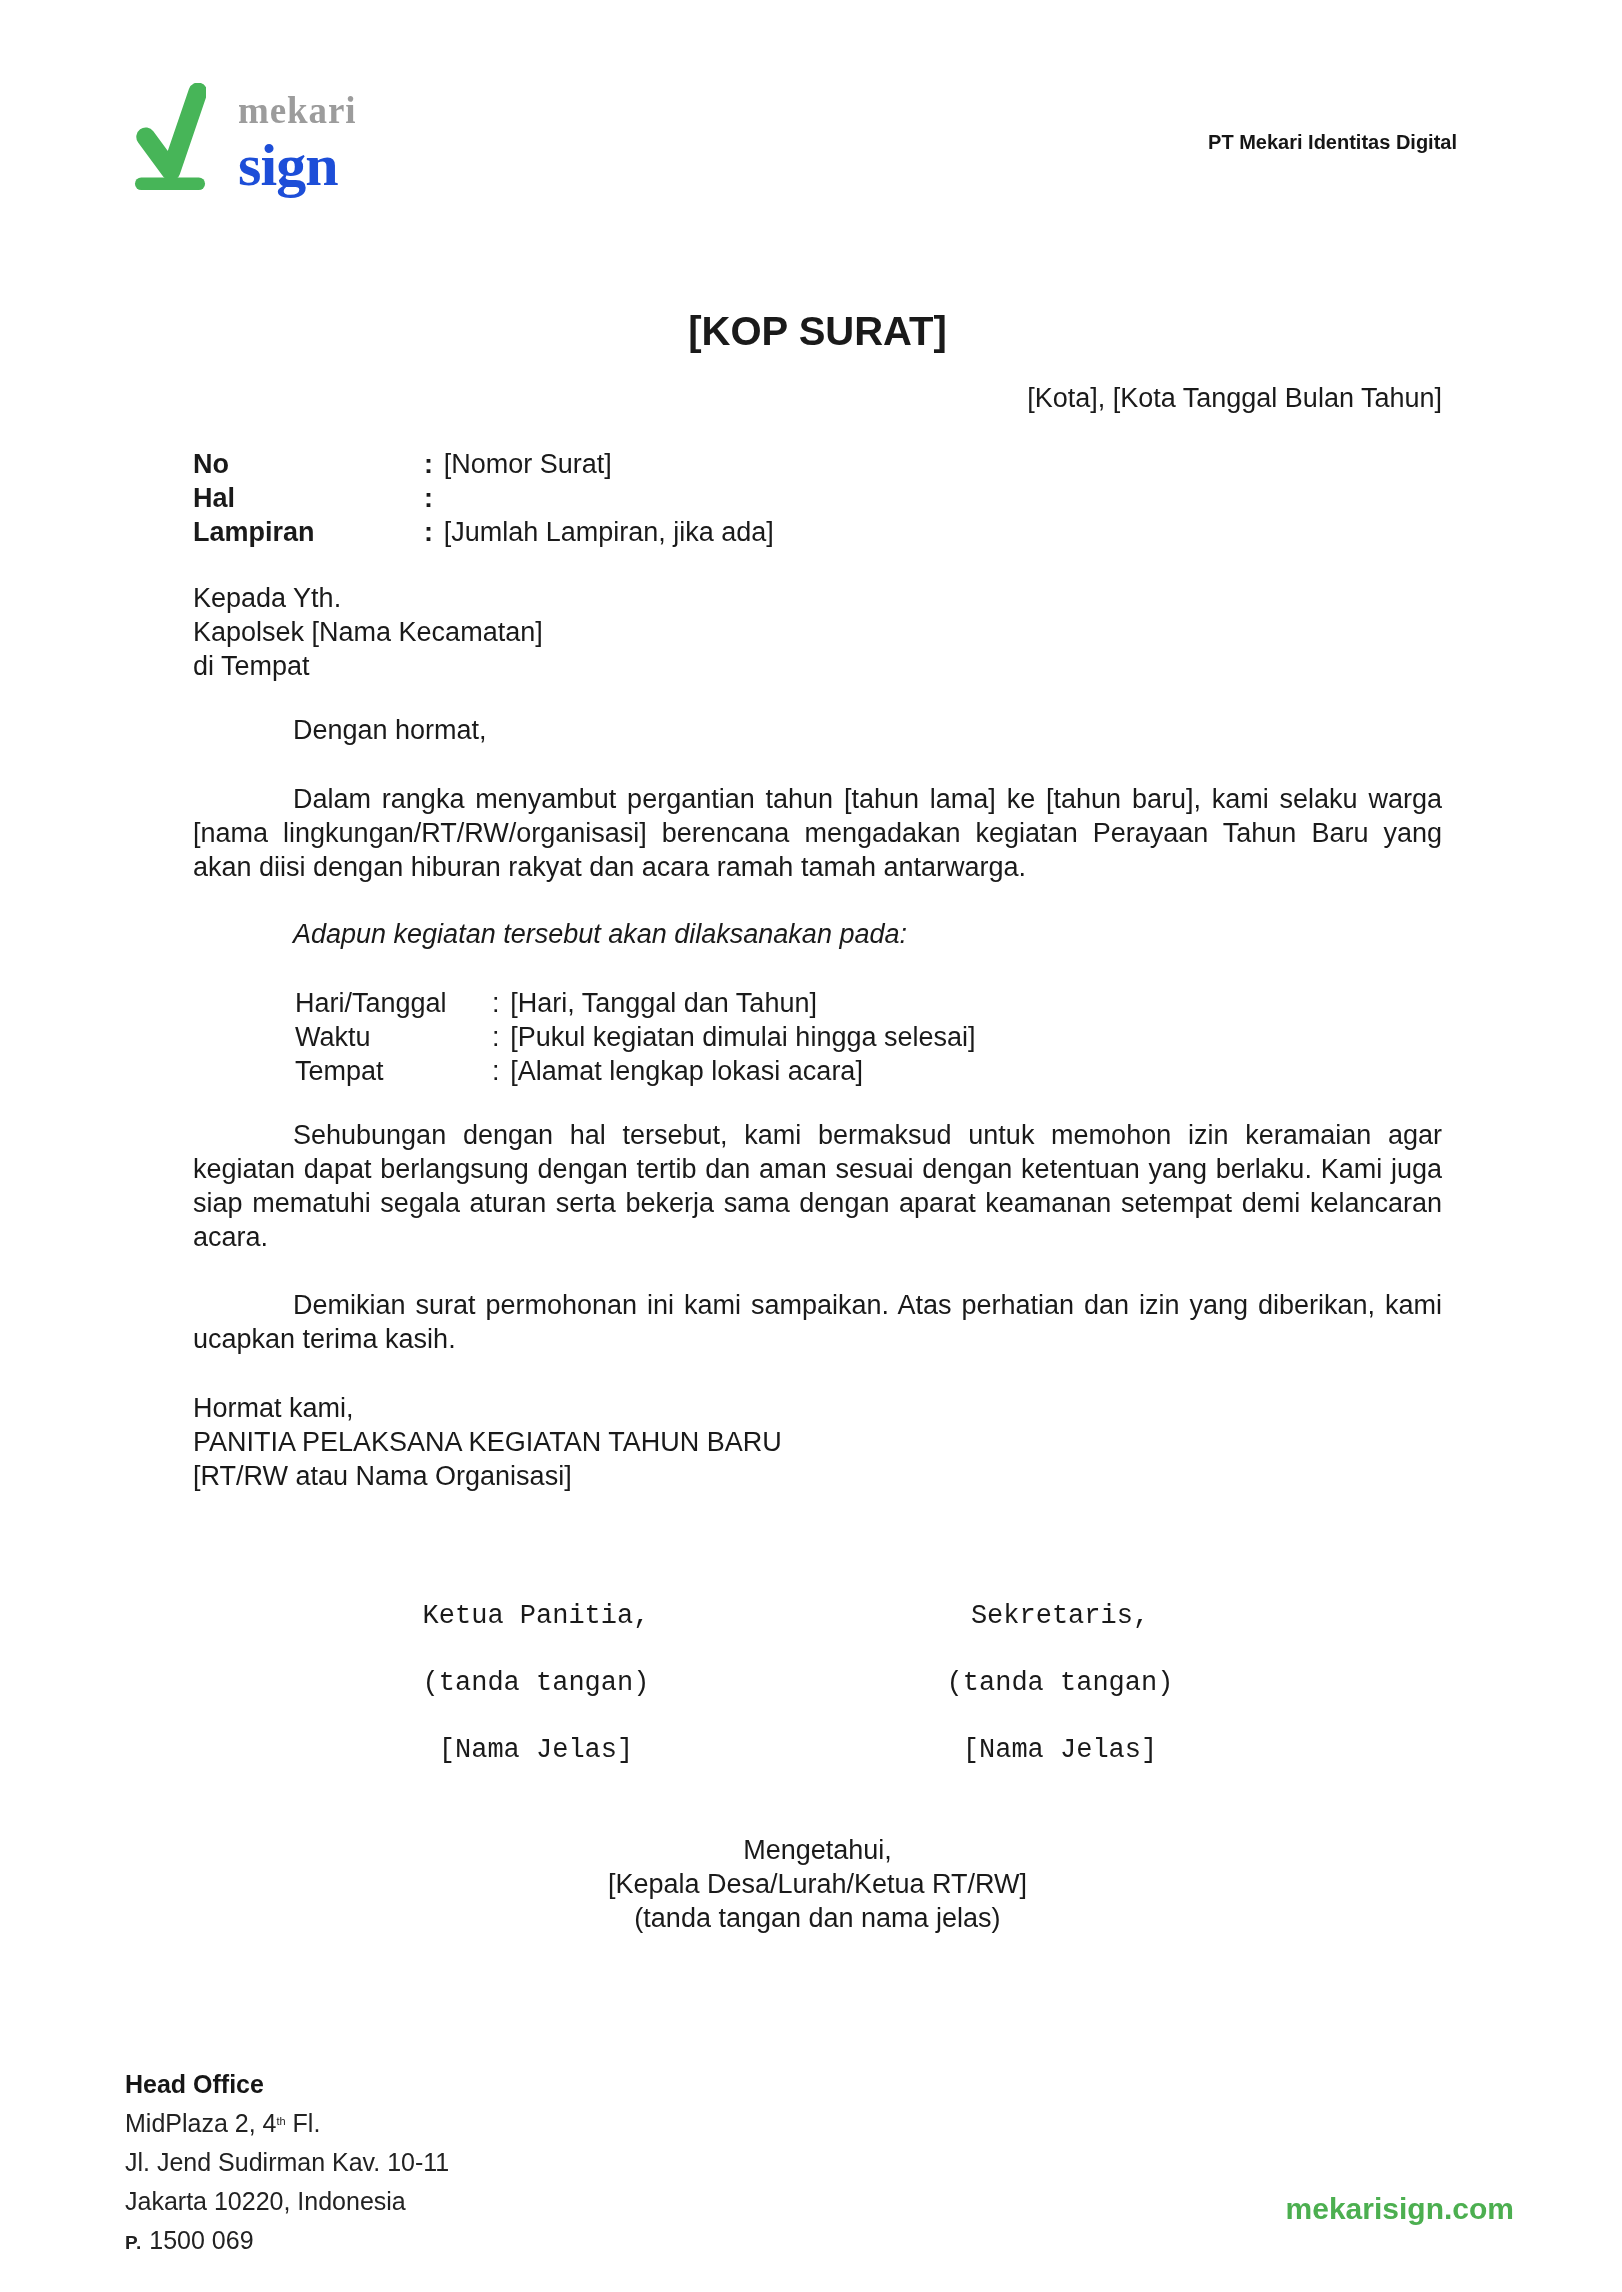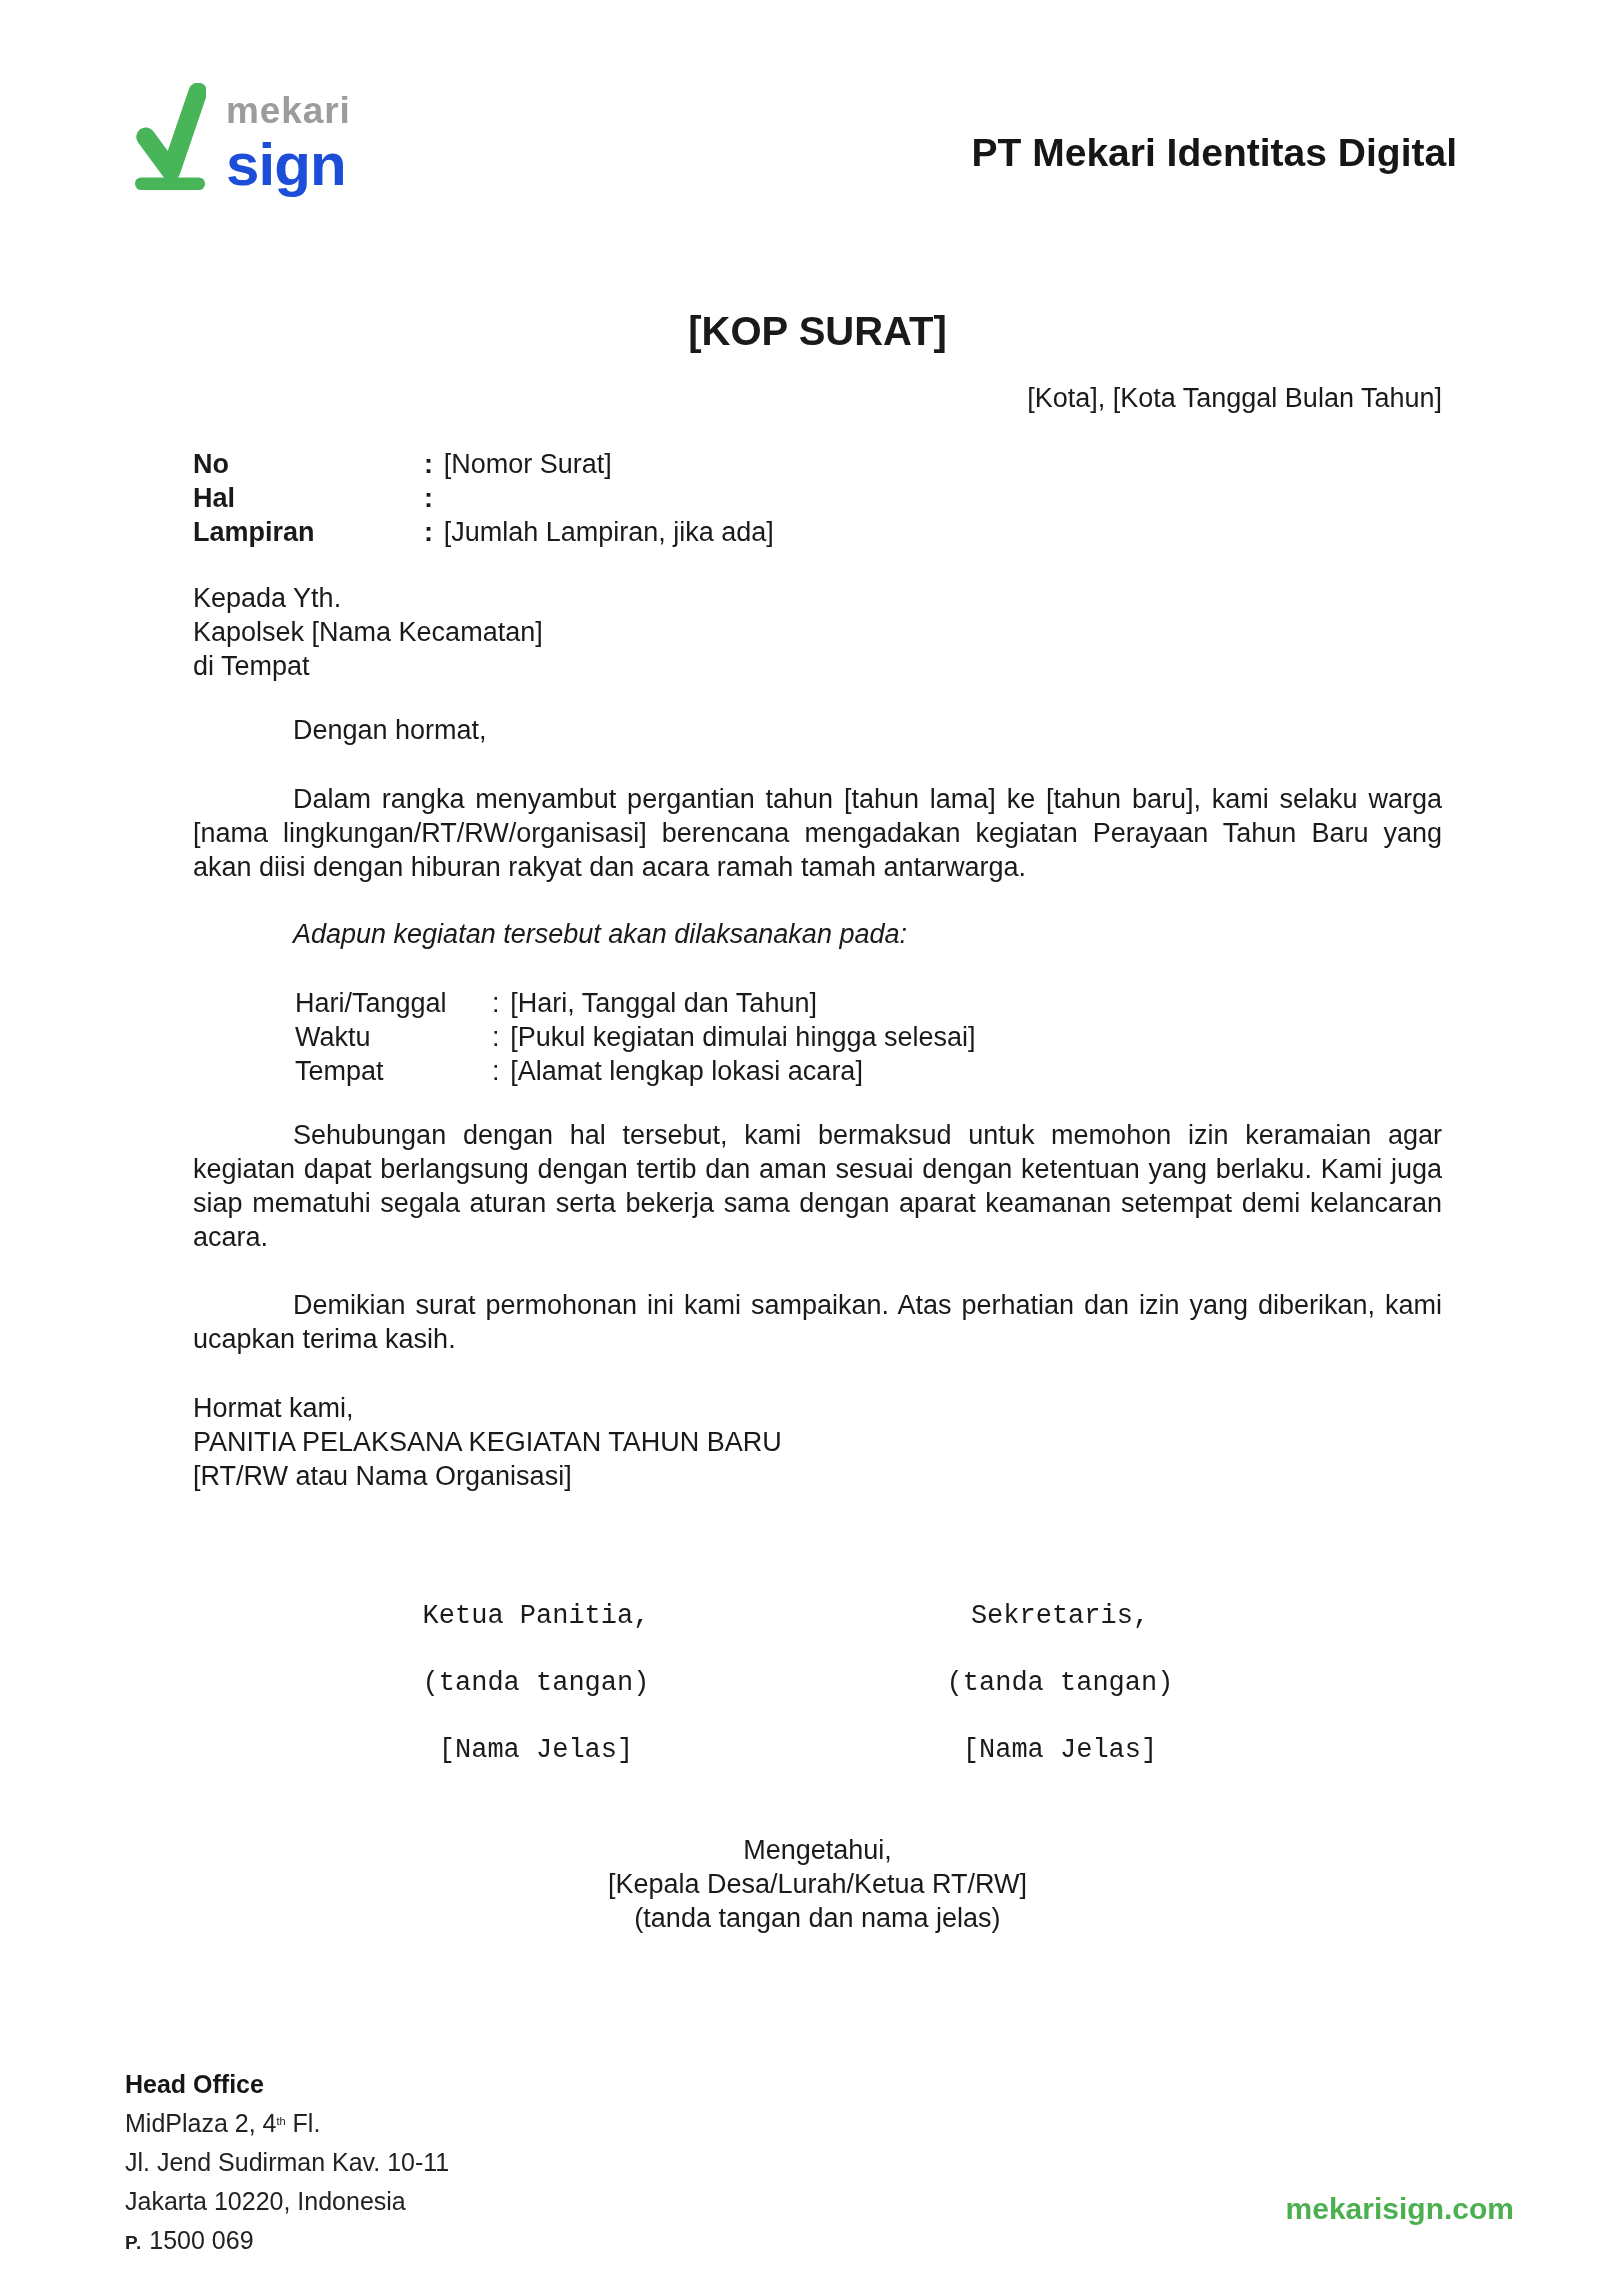--- a/index.html
+++ b/index.html
@@ -7,24 +7,24 @@
     position:relative;
     width:1623px;height:2293px;
     background:#ffffff;
     font-family:"Liberation Sans","DejaVu Sans",sans-serif;
     color:#1a1a1a;
     overflow:hidden;
   }
   
   .logo{position:absolute;left:134px;top:83px;display:flex;align-items:flex-start;}
   .logo-icon{width:72px;height:107px;display:block;}
-  .logo-text{margin-left:20px;padding-top:9px;line-height:1;}
+  .logo-text{margin-left:32px;padding-top:9px;line-height:1;font-family:Liberation Serif, serif;}
   .logo-mekari{font-size:37px;font-weight:600;color:#9c9c9c;letter-spacing:0.9px;display:block;}
   .logo-sign{font-size:60px;font-weight:700;color:#1d4ed8;letter-spacing:-0.9px;display:block;margin-top:6.3px;}
-  .company{position:absolute;top:131px;right:166px;font-size:39px;font-weight:700;color:#161616;}
+  .company{position:absolute;top:131px;right:166px;font-size:20px;font-weight:700;color:#161616;}
   
   .letter{position:absolute;left:193px;top:312px;width:1249px;font-size:27px;line-height:34px;}
   .title{text-align:center;font-weight:700;font-size:40px;line-height:39px;}
   .date-line{text-align:right;margin-top:30px;}
   .meta{margin-top:32px;}
   .meta-row{display:flex;}
   .meta-label{width:231px;font-weight:700;flex:none;}
   .meta-colon{font-weight:700;margin-right:10.7px;}
   .recipient{margin-top:32px;}
   .salutation{margin-top:29.6px;padding-left:100px;}

